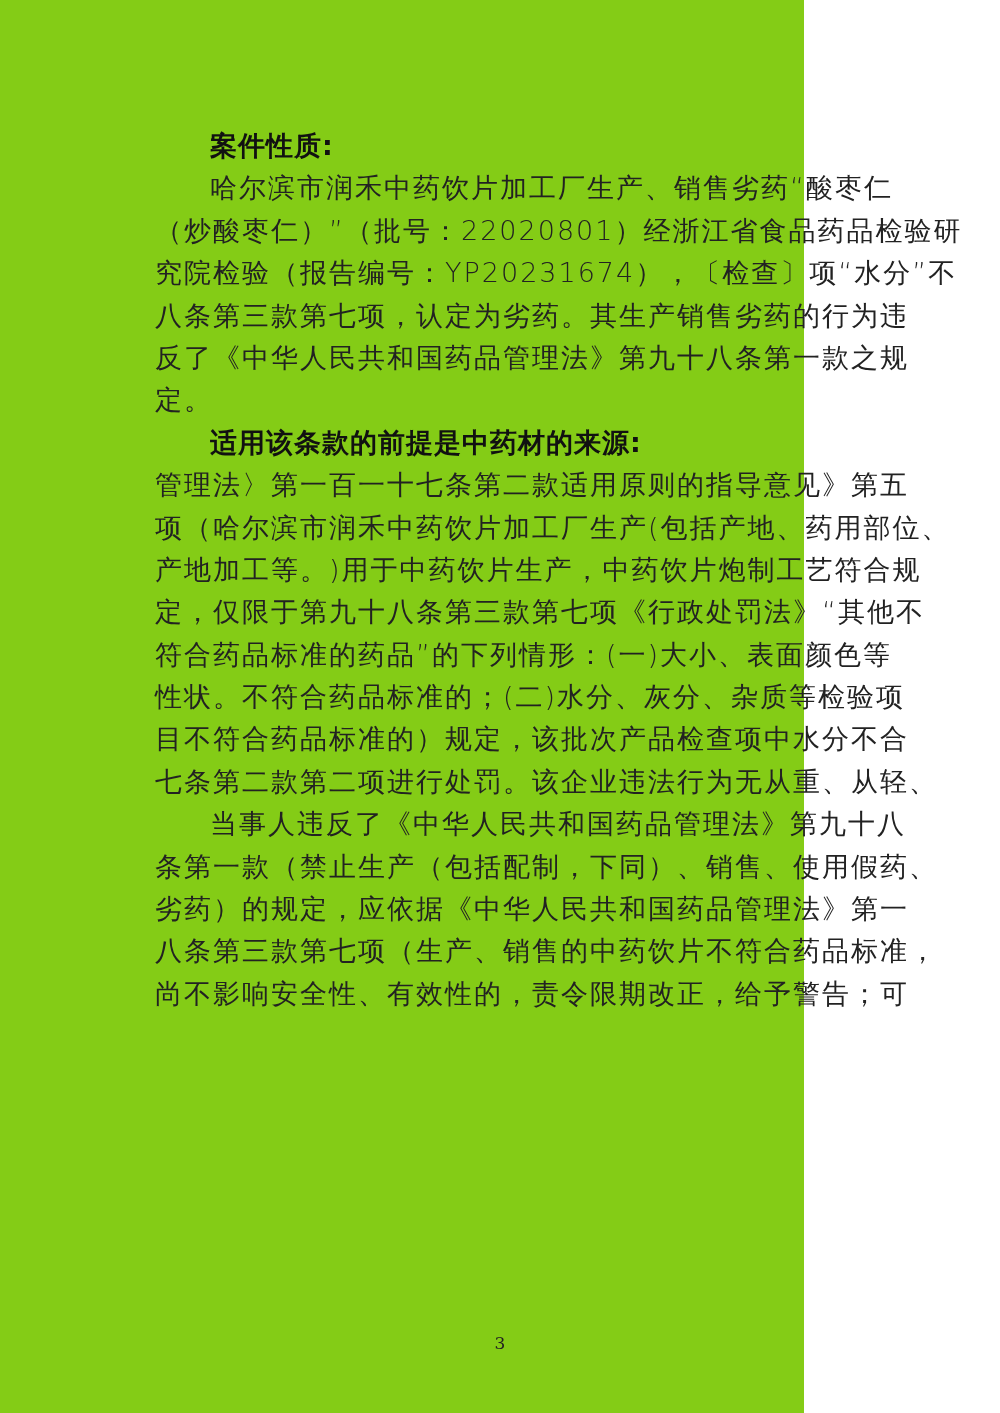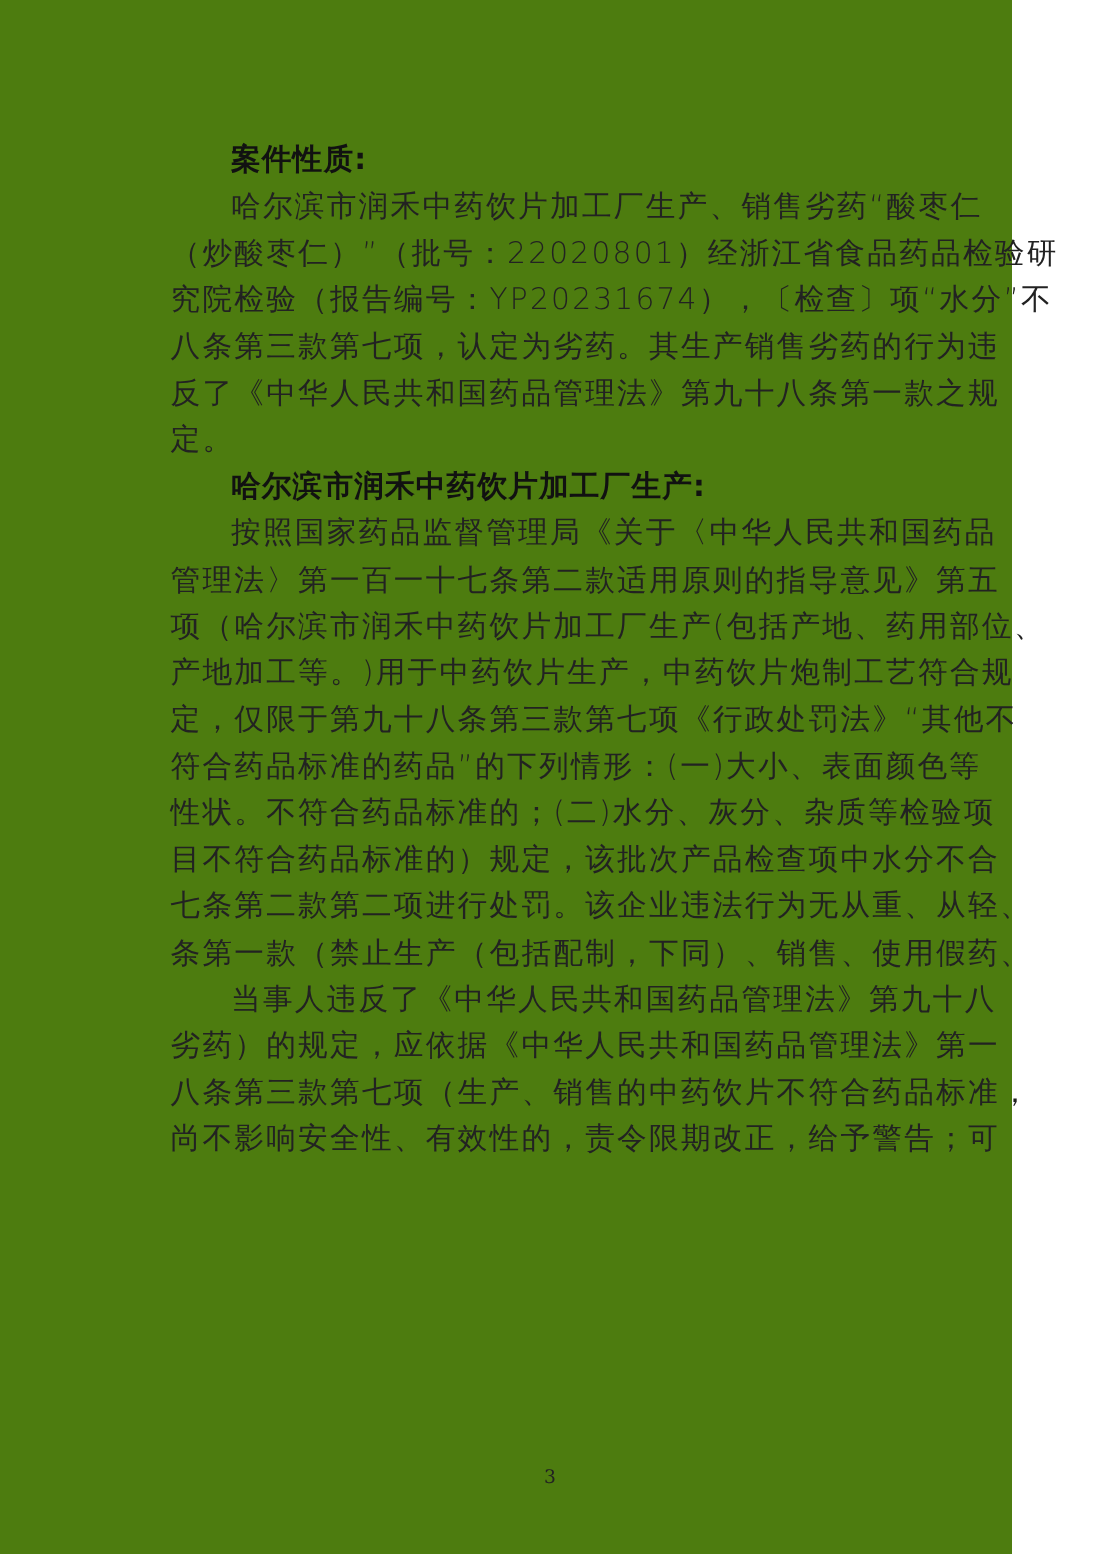--- a/index.html
+++ b/index.html
@@ -11,23 +11,23 @@
       width: 1000px;
       height: 1413px;
       position: relative;
       overflow: hidden;
       font-family: "DejaVu Serif", "Liberation Serif", serif;
       color: #1a1a1a;
     }
     .page {
       position: absolute;
       left: 0; top: 0;
-      width: 920px;
+      width: 804px;
       height: 1413px;
-      background: #4d7c0f;
+      background: #84cc16;
     }
     .text-block {
       position: absolute;
       left: 155px;
       top: 125px;
       width: 698px;
     }
     .line {
       height: 42.4px;
       line-height: 42.4px;
@@ -74,33 +74,32 @@
   <div class="text-block">
 
     <div class="heading">案件性质:</div>
     <div class="line indent">哈尔滨市润禾中药饮片加工厂生产、销售劣药“酸枣仁</div>
     <div class="line">（炒酸枣仁）”（批号：22020801）经浙江省食品药品检验研</div>
     <div class="line">究院检验（报告编号：YP20231674），〔检查〕项“水分”不</div>
     <div class="line">八条第三款第七项，认定为劣药。其生产销售劣药的行为违</div>
     <div class="line">反了《中华人民共和国药品管理法》第九十八条第一款之规</div>
     <div class="line last">定。</div>
 
-    <div class="heading">哈尔滨市润禾中药饮片加工厂生产:</div>
-    <div class="line indent">按照国家药品监督管理局《关于〈中华人民共和国药品</div>
+    <div class="heading">适用该条款的前提是中药材的来源:</div>
     <div class="line">管理法〉第一百一十七条第二款适用原则的指导意见》第五</div>
     <div class="line">项（哈尔滨市润禾中药饮片加工厂生产(包括产地、药用部位、</div>
     <div class="line">产地加工等。)用于中药饮片生产，中药饮片炮制工艺符合规</div>
     <div class="line">定，仅限于第九十八条第三款第七项《行政处罚法》“其他不</div>
     <div class="line">符合药品标准的药品”的下列情形：(一)大小、表面颜色等</div>
     <div class="line">性状。不符合药品标准的；(二)水分、灰分、杂质等检验项</div>
     <div class="line">目不符合药品标准的）规定，该批次产品检查项中水分不合</div>
     <div class="line">七条第二款第二项进行处罚。该企业违法行为无从重、从轻、</div>
 
+    <div class="line indent">当事人违反了《中华人民共和国药品管理法》第九十八</div>
     <div class="line">条第一款（禁止生产（包括配制，下同）、销售、使用假药、</div>
-    <div class="line indent">当事人违反了《中华人民共和国药品管理法》第九十八</div>
     <div class="line">劣药）的规定，应依据《中华人民共和国药品管理法》第一</div>
     <div class="line">八条第三款第七项（生产、销售的中药饮片不符合药品标准，</div>
     <div class="line">尚不影响安全性、有效性的，责令限期改正，给予警告；可</div>
 
   </div>
 
   <div class="page-number">3</div>
 </div>
 
 </body></html>

